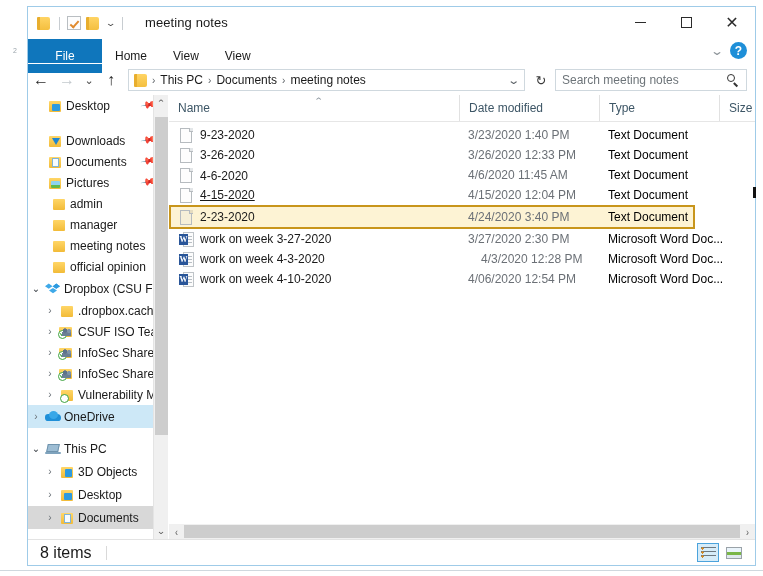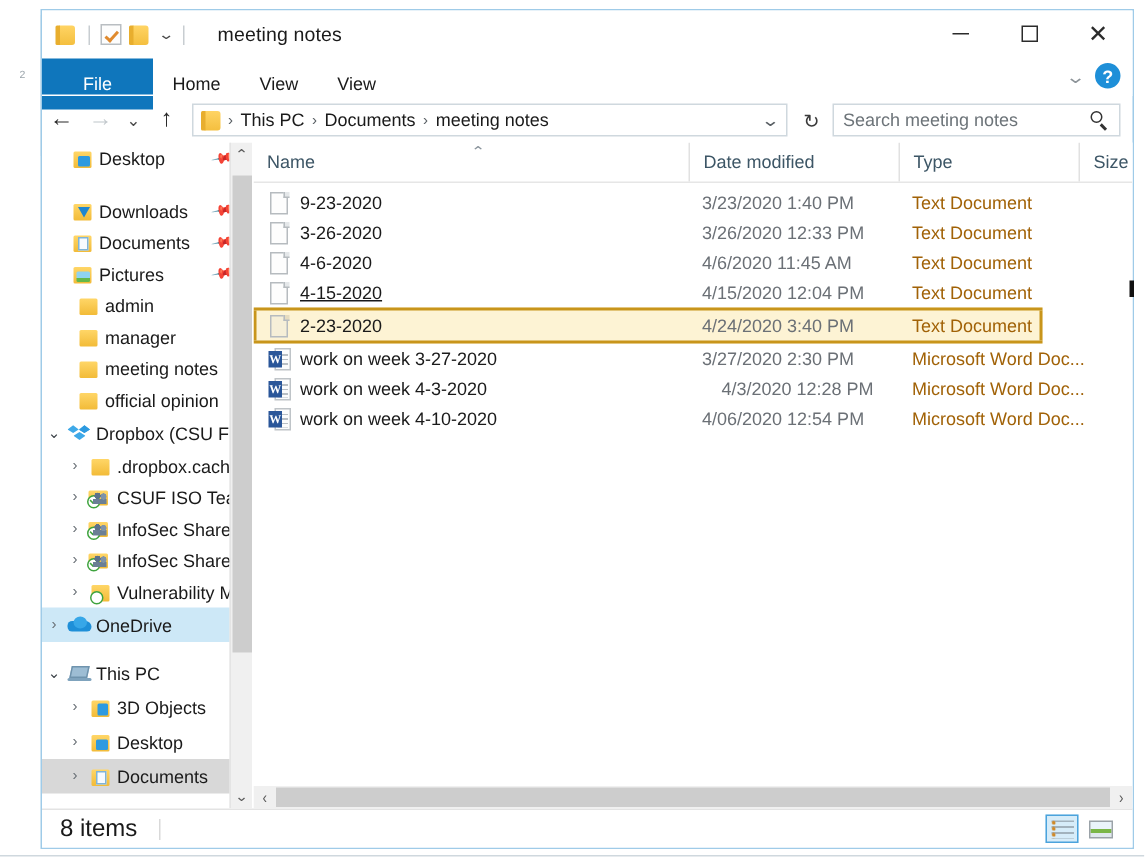--- a/index.html
+++ b/index.html
@@ -594,21 +594,21 @@
     align-items: center;
   }
   .cell-date {
     position: absolute;
     font-size: 12px;
     color: #6b7076;
   }
   .cell-type {
     position: absolute;
     font-size: 12px;
-    color: #a16207;
+    color: #000000;
   }
   .docicon {
     width: 13px; height: 15px;
     position: relative;
     margin-right: 7px;
     display: inline-block;
   }
   .docicon .page {
     position: absolute;
     left: 0; top: 0;
@@ -1025,21 +1025,21 @@
                   <span class="page"></span>
                   <span class="fold"></span>
                 </span>
               <span>3-26-2020</span>
             </span>
             <span class="cell-date" style="left:299px;">3/26/2020 12:33 PM</span>
             <span class="cell-type" style="left:439px;">Text Document</span>
           </div>
 
           <div class="frow">
-            <span class="cell-name" style="left:11px;">
+            <span class="cell-name" style="left:11px;align-items:flex-end;">
               <span class="docicon">
                   <span class="page"></span>
                   <span class="fold"></span>
                 </span>
               <span>4-6-2020</span>
             </span>
             <span class="cell-date" style="left:299px;">4/6/2020 11:45 AM</span>
             <span class="cell-type" style="left:439px;">Text Document</span>
           </div>
 

